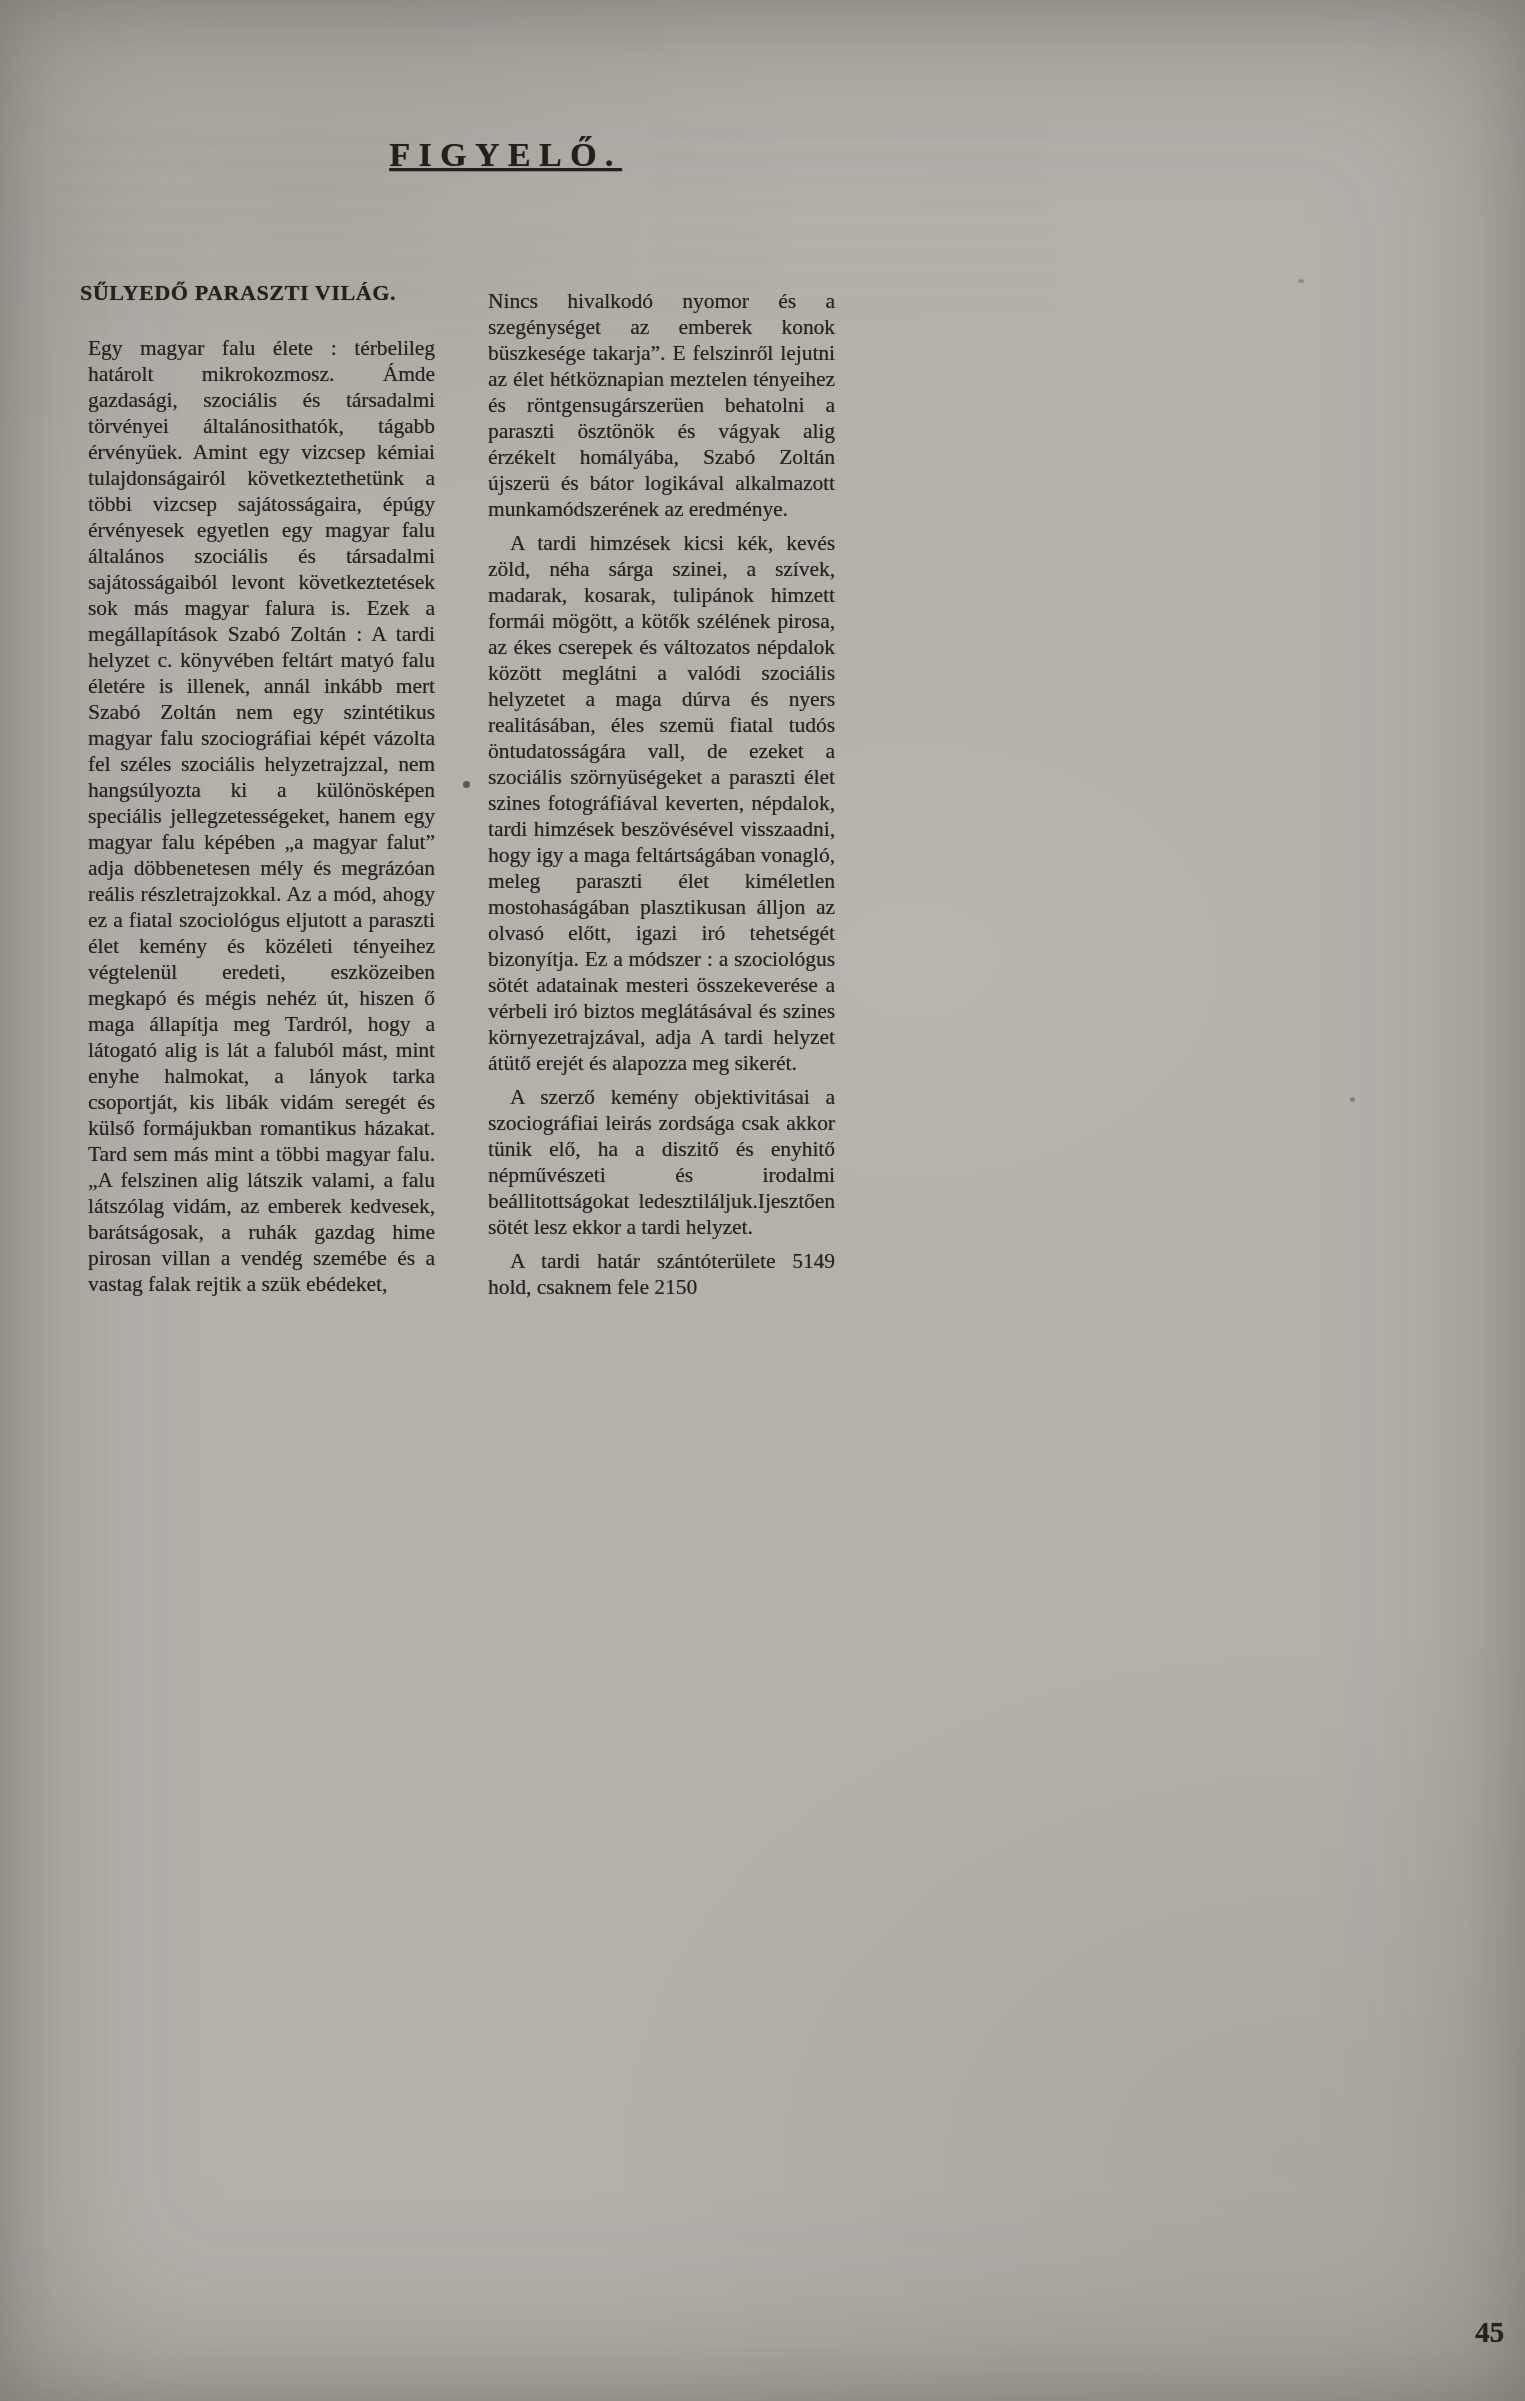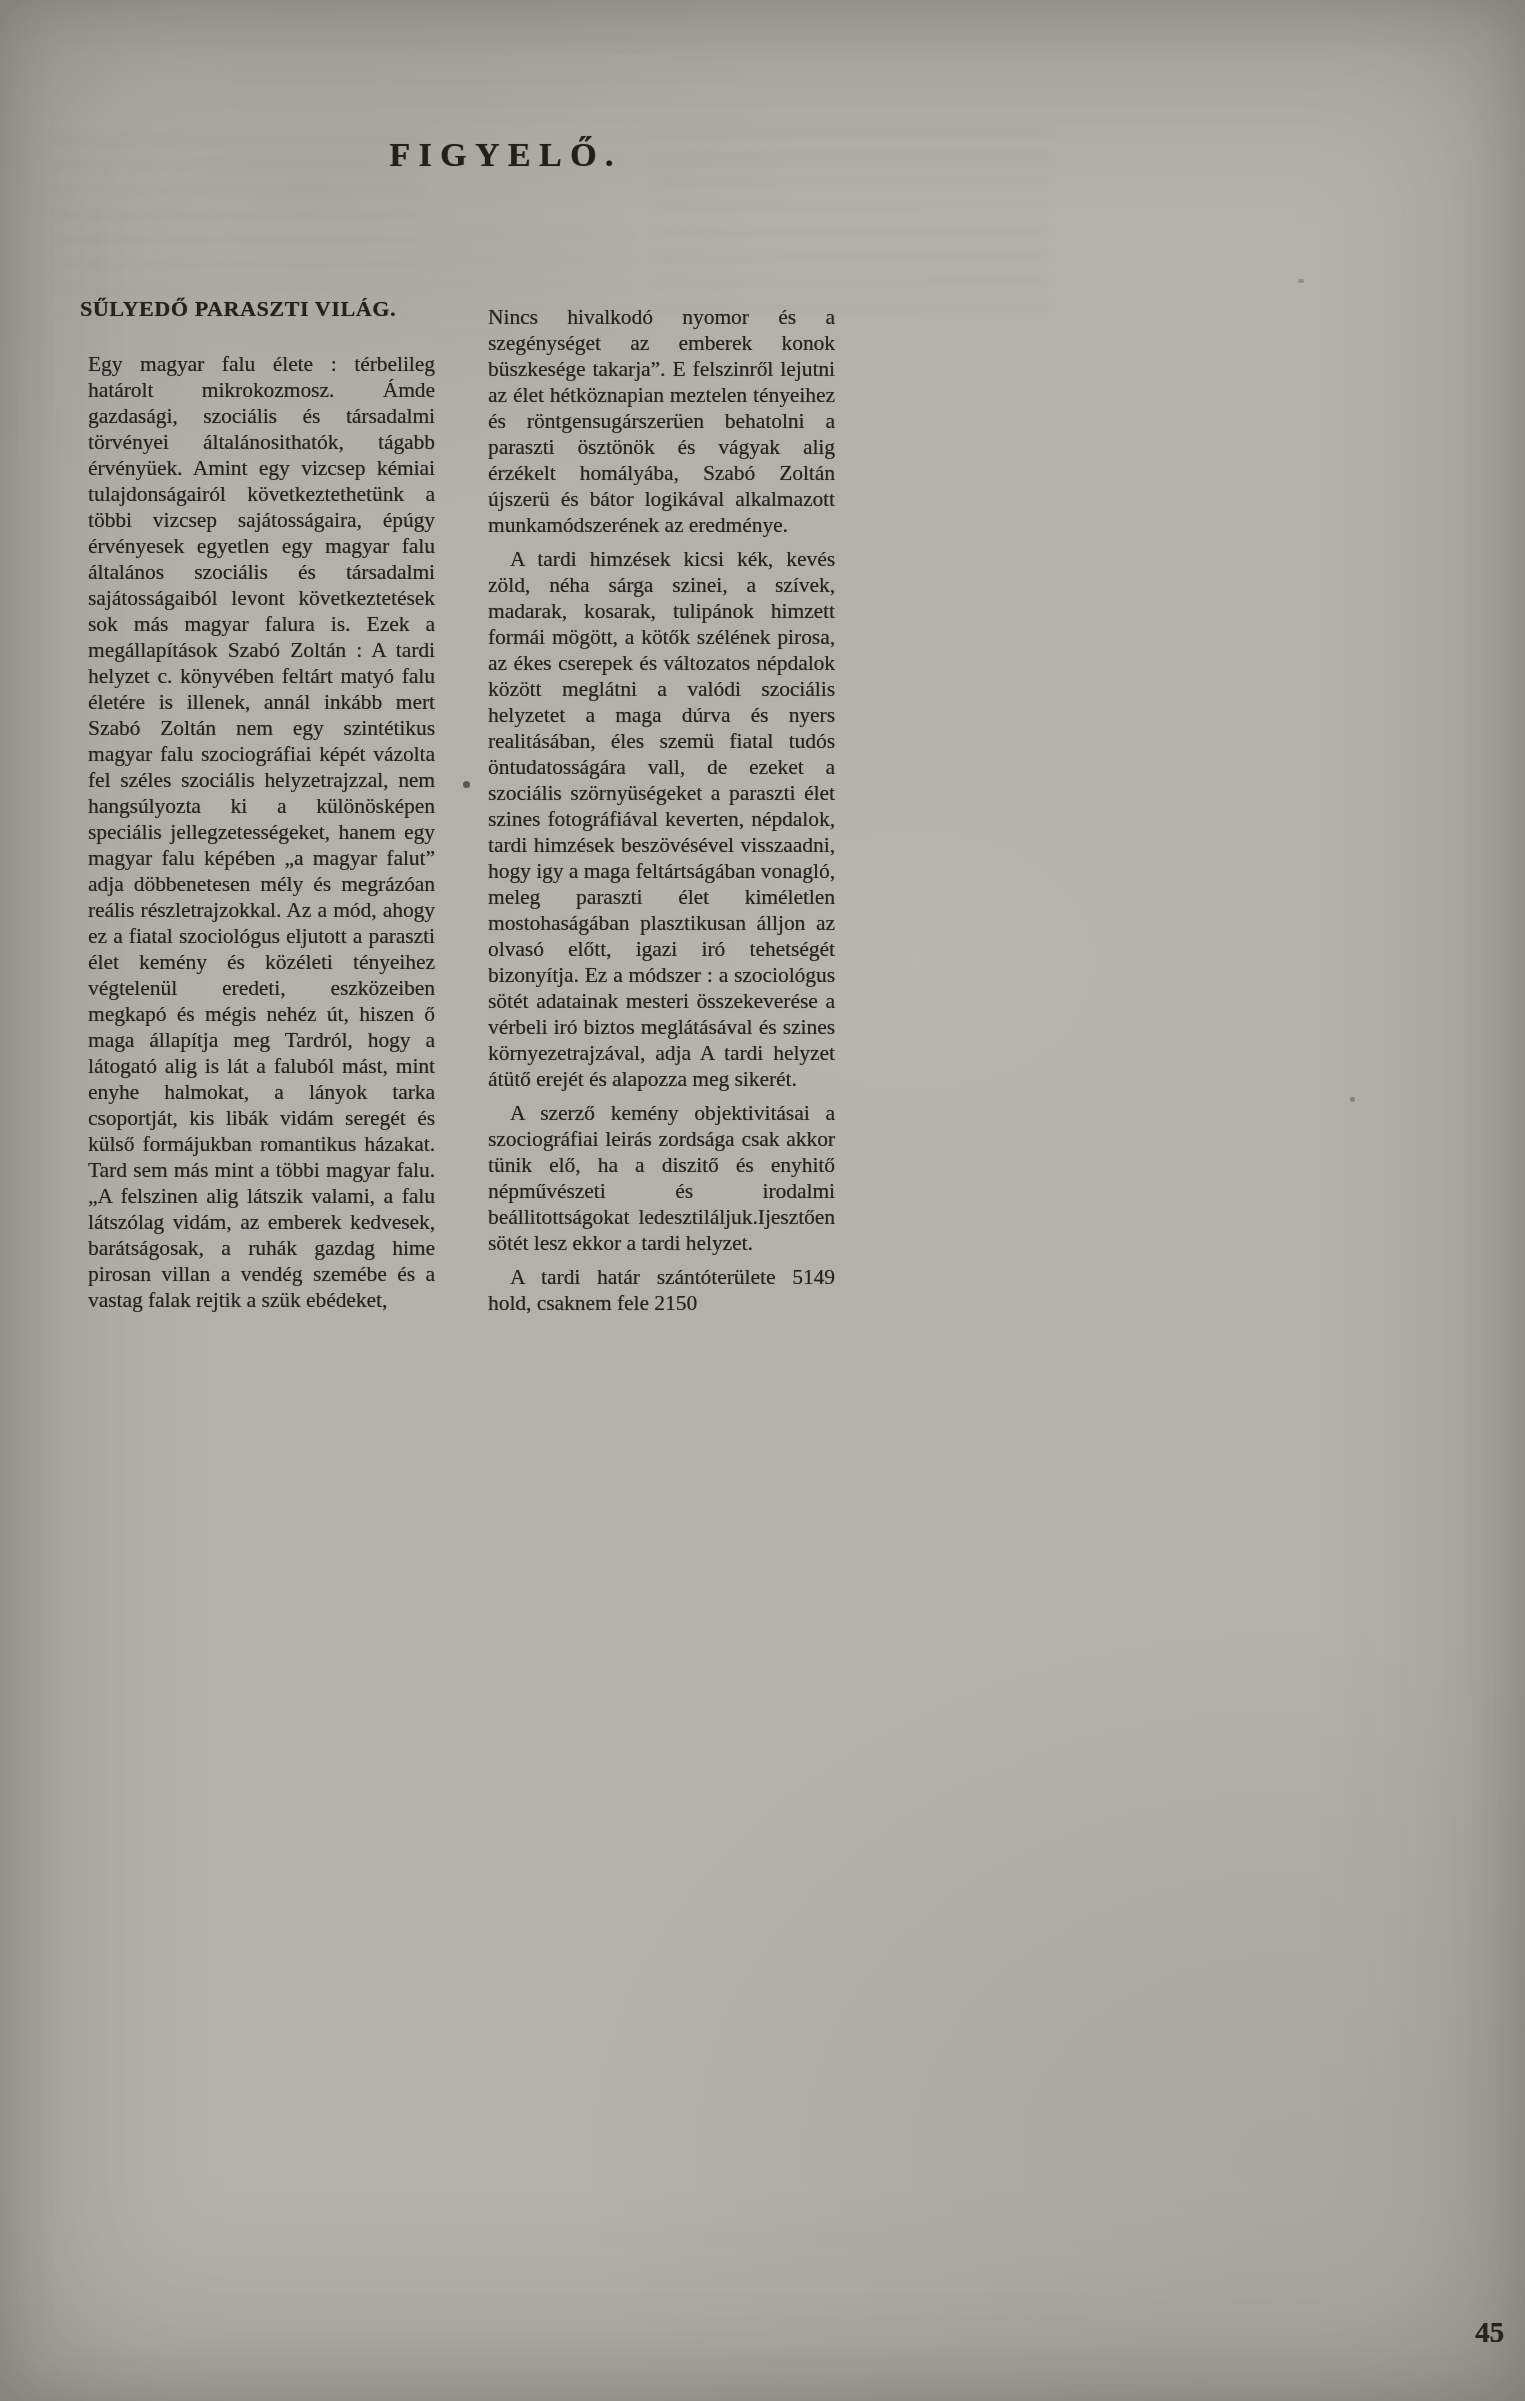--- a/index.html
+++ b/index.html
@@ -35,24 +35,25 @@
     left: 80px;
     width: 761px;
     margin: 0;
     transform: translateX(45px);
     text-align: center;
     font-size: 34px;
     font-weight: 700;
     letter-spacing: 8.4px;
     color: #23211c;
     text-shadow: 0.4px 0.4px 0.7px rgba(30,28,24,0.65);
+    text-decoration: underline;
   }
   .columns {
     position: absolute;
-    top: 296px;
+    top: 280px;
     left: 80px;
     width: 763px;
     display: flex;
     gap: 37px;
   }
   .col {
     width: 363px;
     flex: 0 0 363px;
   }
   .article-heading {

